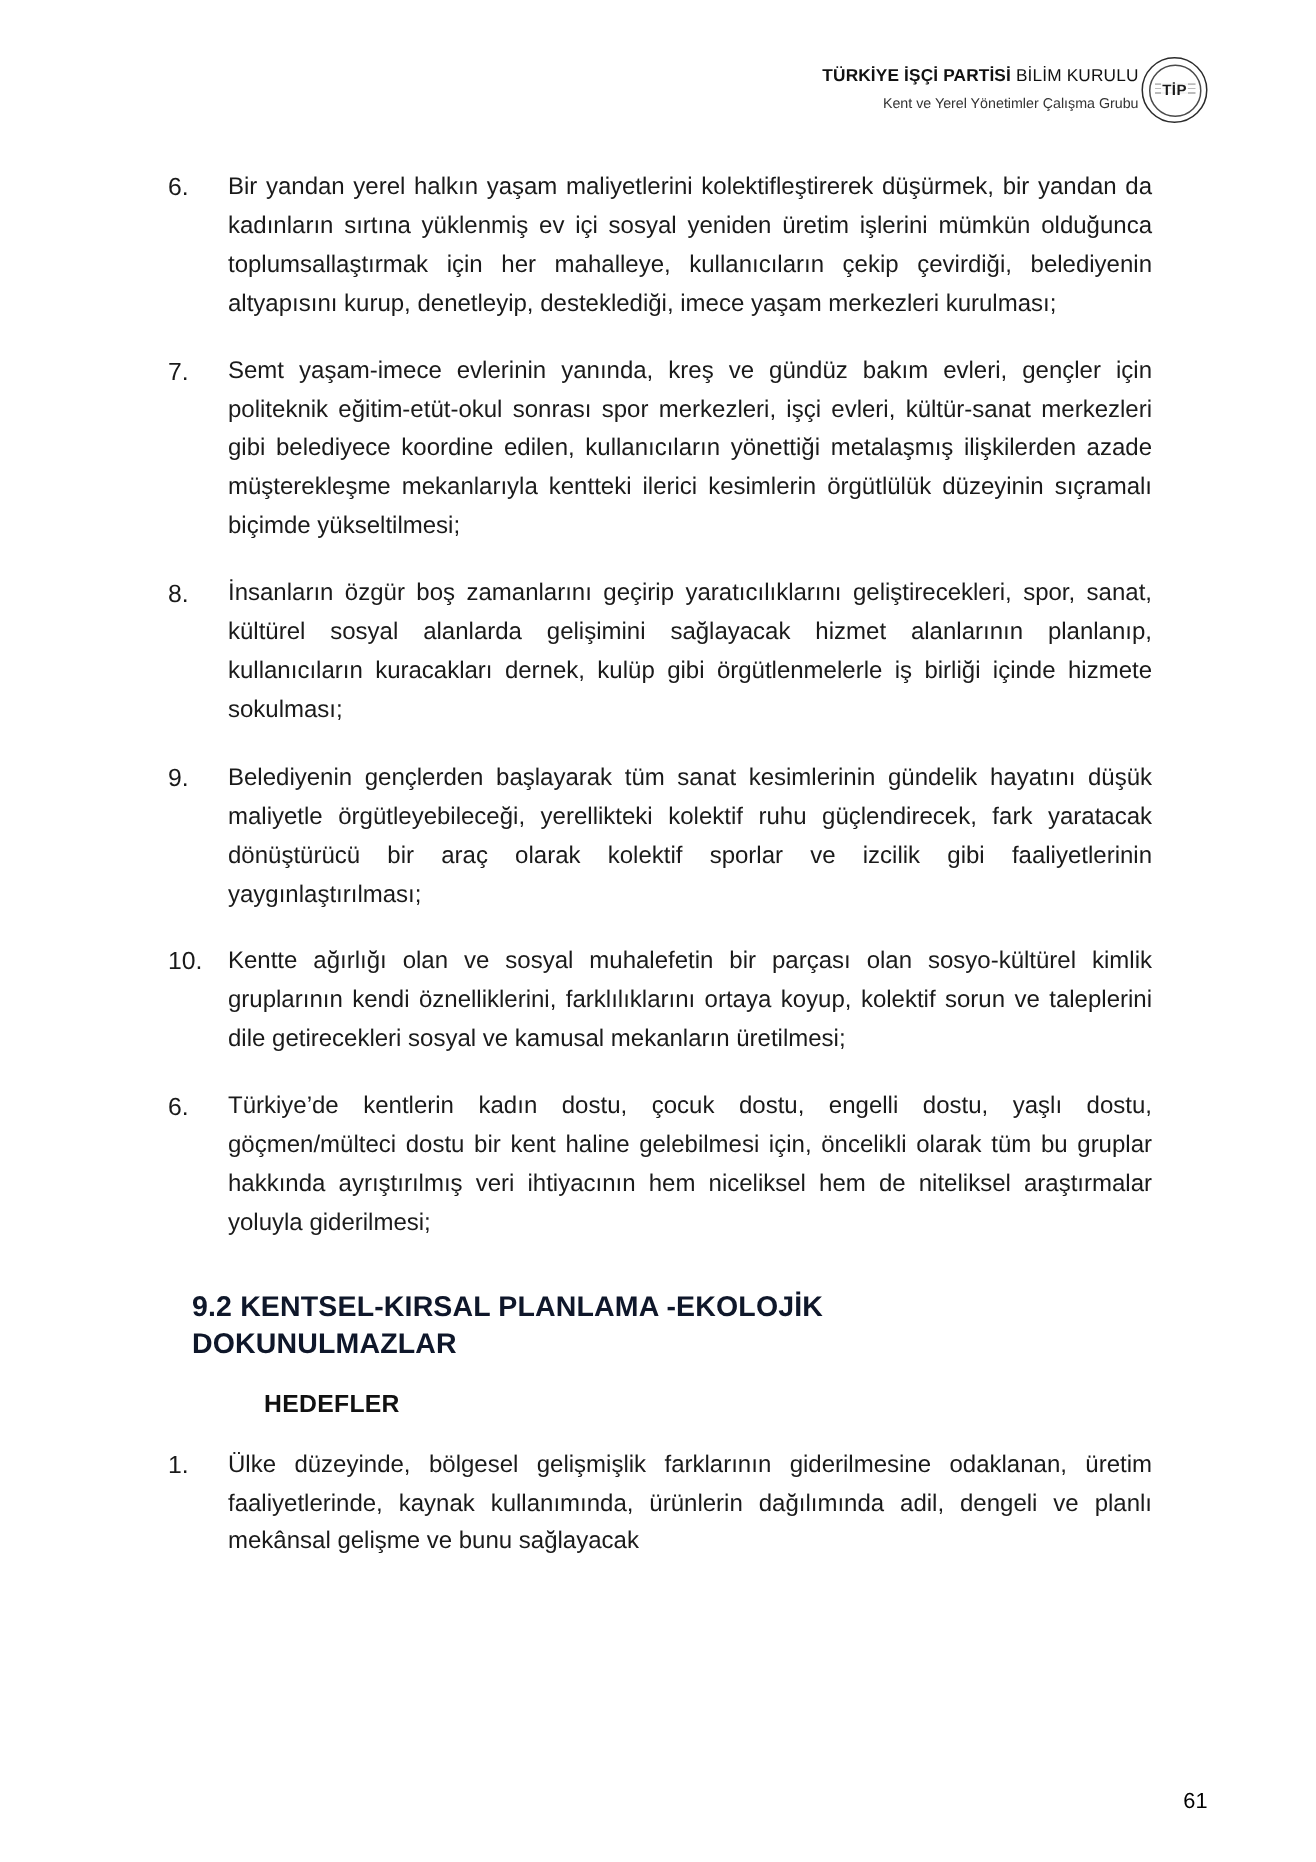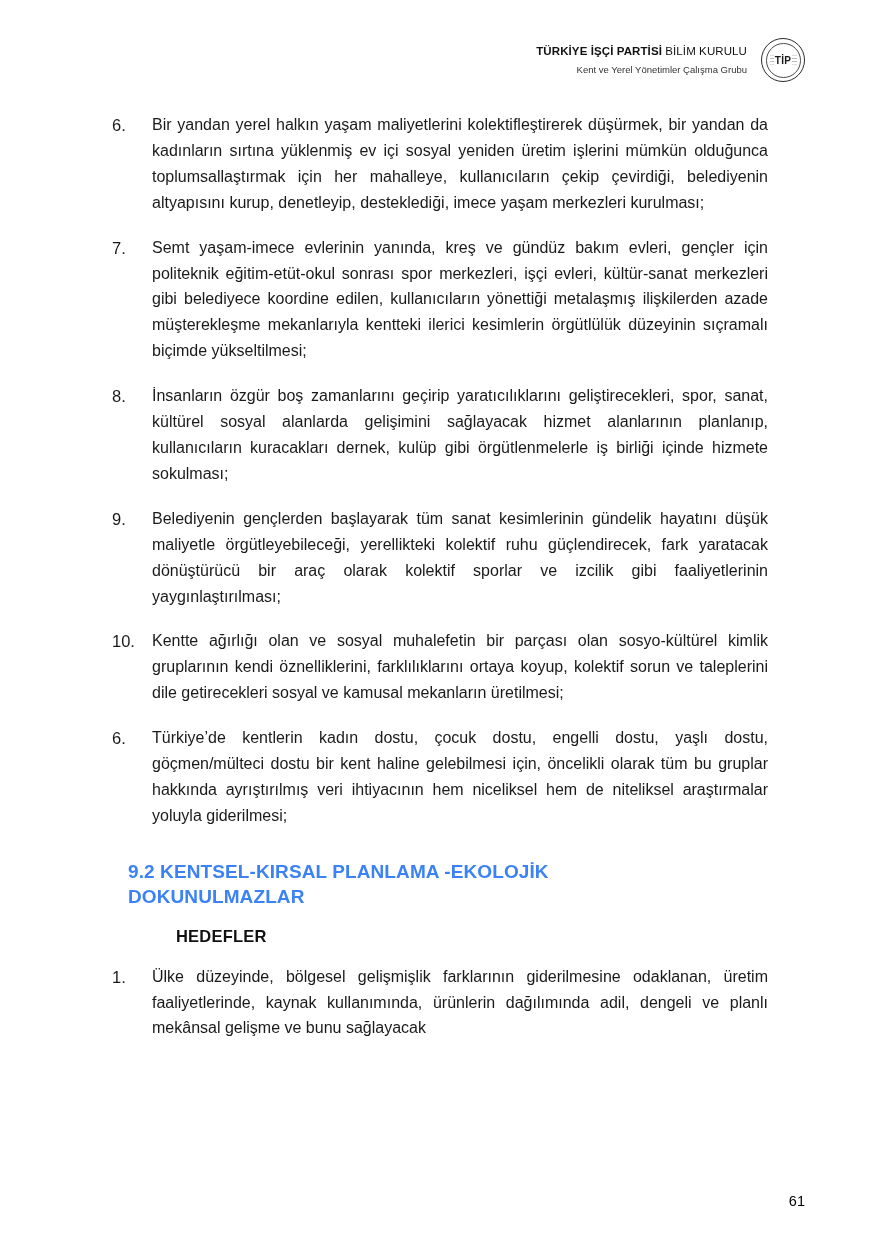--- a/index.html
+++ b/index.html
@@ -22,21 +22,21 @@
     box-sizing: border-box;
   }
 
   
   .header {
     position: absolute;
     top: 38px;
     right: 72px;
     display: flex;
     align-items: center;
-    gap: 14px;
+    gap: 2px;
   }
   .header-text {
     text-align: right;
     line-height: 1.45;
   }
   .header-line1 {
     font-size: 11.5px;
     letter-spacing: 0.1px;
     color: #111111;
     white-space: nowrap;
@@ -131,21 +131,21 @@
     hyphens: manual;
   }
 
   .section-heading {
     margin-top: 30px;
     margin-left: 16px;
     font-size: 19px;
     font-weight: bold;
     line-height: 1.34;
     letter-spacing: 0.1px;
-    color: #3b82f6;
+    color: #0f172a;
     max-width: 560px;
   }
   .sub-heading {
     margin-top: 17px;
     margin-left: 64px;
     font-size: 16.5px;
     font-weight: bold;
     letter-spacing: 0.2px;
     color: #111111;
   }

